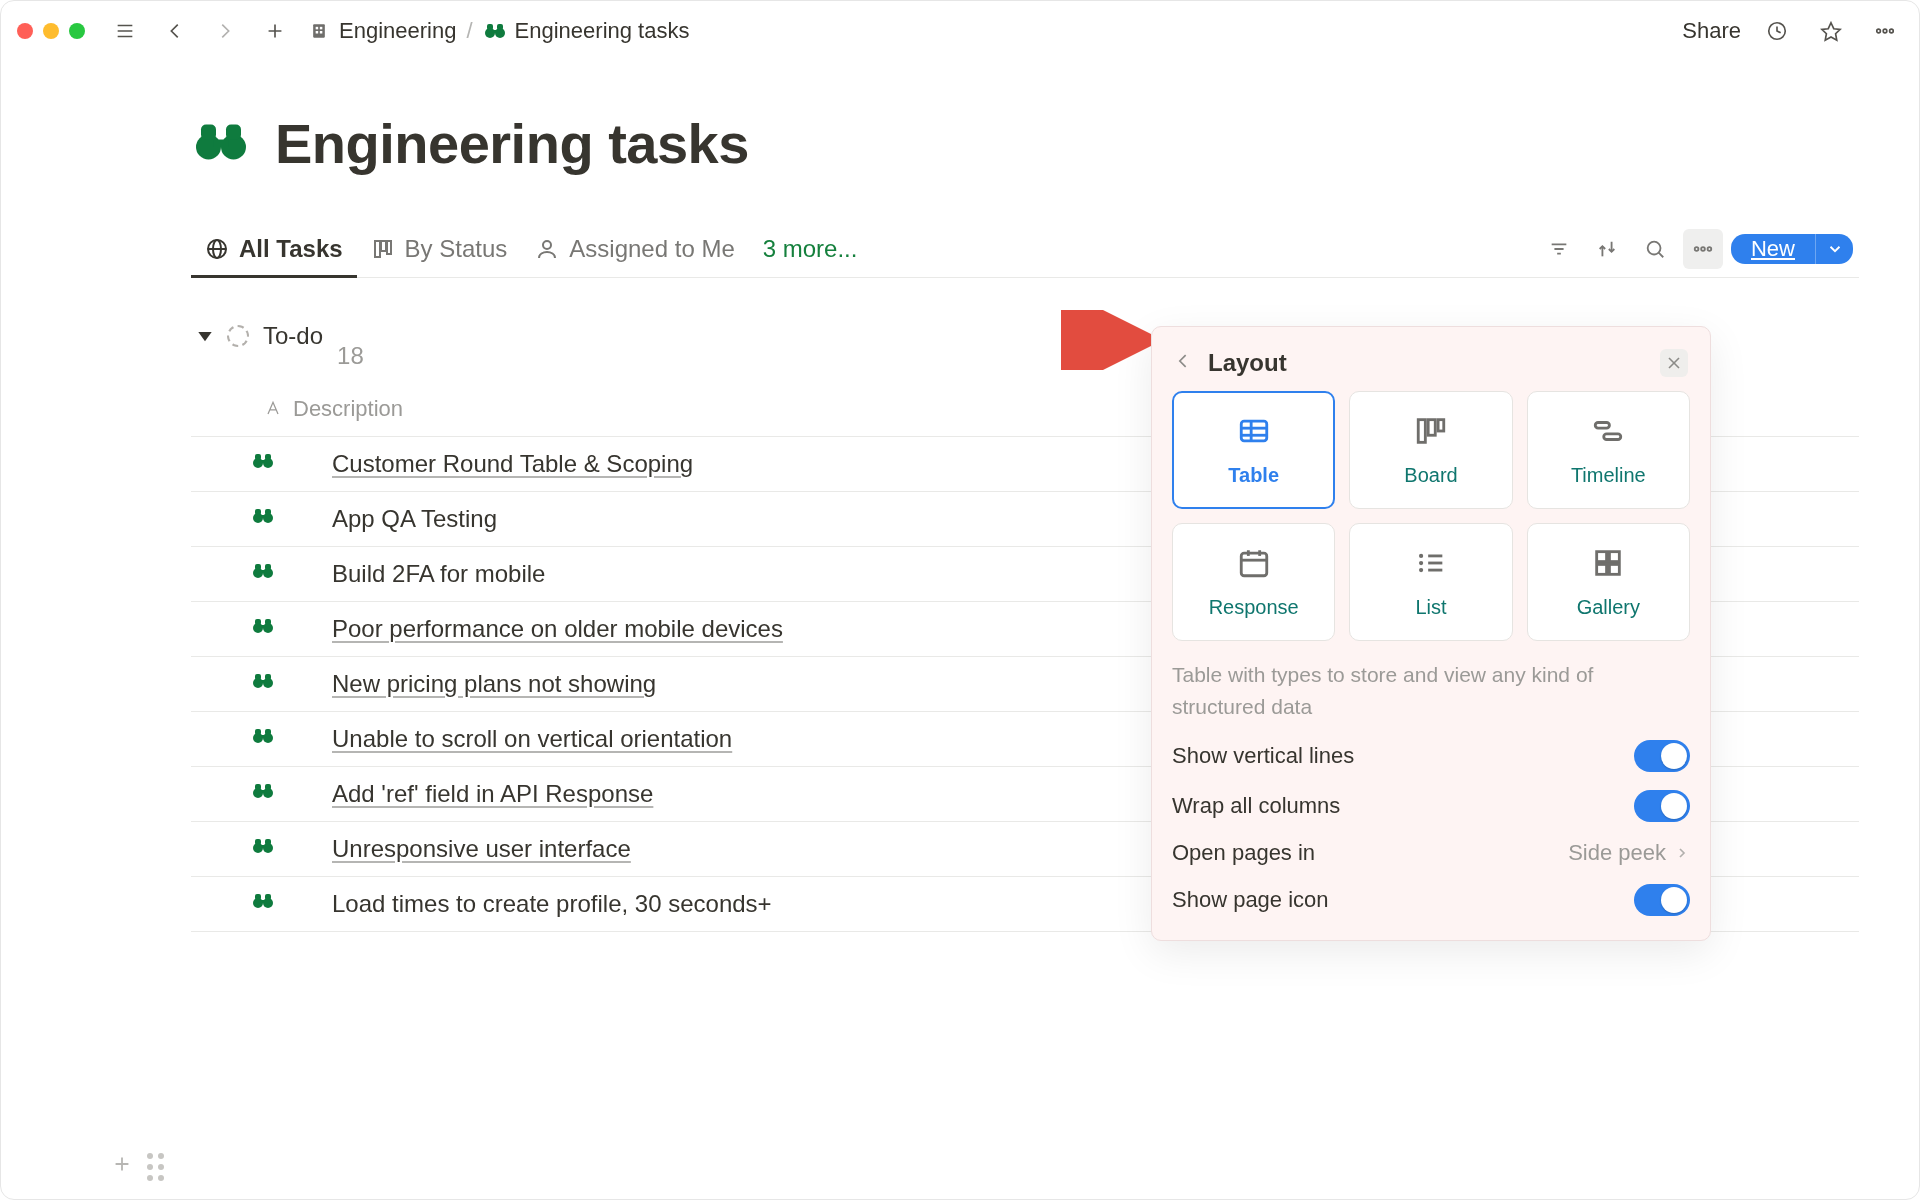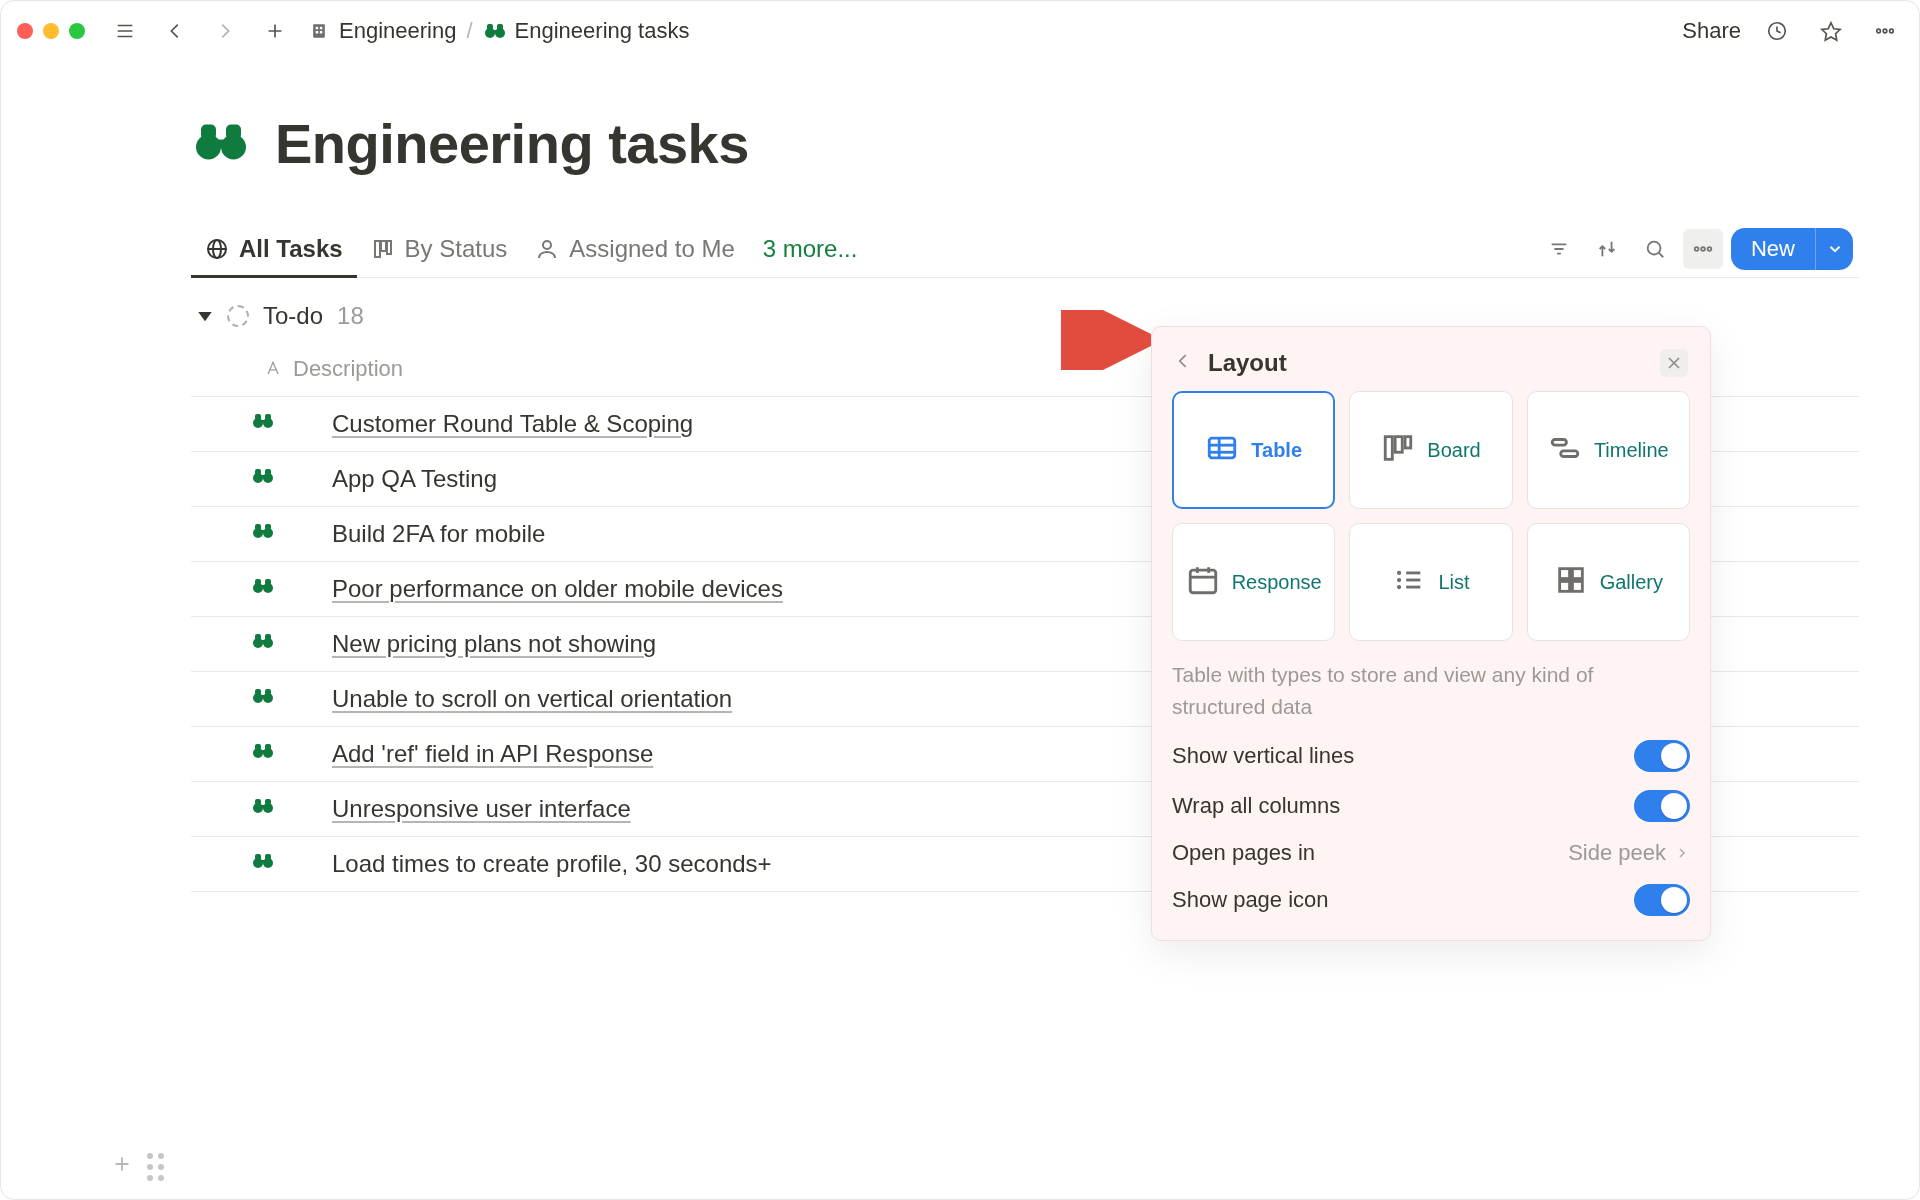--- a/index.html
+++ b/index.html
@@ -37,30 +37,30 @@
   .view-tab.active { color:#37352f; font-weight:600; }
   .view-tab.active::after { content:""; position:absolute; left:0; right:0; bottom:-1px; height:3px; background:#37352f; }
   .view-tab svg { width:24px; height:24px; stroke:#787774; fill:none; stroke-width:2; }
   .view-tab.active svg { stroke:#37352f; }
   .view-more { font-size:24px; color:#15803d; padding:0 14px; cursor:pointer; }
 
   .view-bar-right { margin-left:auto; display:flex; align-items:center; gap:8px; padding-right:6px; }
   .vbar-btn { width:40px; height:40px; display:inline-flex; align-items:center; justify-content:center; border-radius:6px; cursor:pointer; }
   .vbar-btn svg { width:22px; height:22px; stroke:#787774; fill:none; stroke-width:2; }
   .vbar-btn.active { background:#efefee; }
-  .new-btn { display:flex; align-items:center; background:#2f80ed; color:#fff; border-radius:14px; overflow:hidden; height:42px; }
+  .new-btn { display:flex; align-items:center; background:#2f80ed; color:#fff; border-radius:14px; overflow:hidden; height:30px;text-decoration:underline; }
   .new-btn .label { padding:0 20px; font-size:22px; font-weight:500; cursor:pointer; }
   .new-btn .chev { width:38px; display:flex; align-items:center; justify-content:center; border-left:1px solid rgba(255,255,255,0.3); height:100%; cursor:pointer; }
   .new-btn .chev svg { width:18px; height:18px; stroke:#fff; stroke-width:2.5; fill:none; }
 
   
   .group-header { display:flex; align-items:center; gap:14px; padding:24px 0 12px 6px; font-size:24px; color:#37352f; }
   .group-header .disclose svg { width:16px; height:16px; fill:#37352f; }
   .group-header .status-ring { width:22px; height:22px; border:2px dashed #b3b0ac; border-radius:50%; }
-  .group-header .count { color:#9b9a97; }
+  .group-header .count { color:#9b9a97;margin-top:40px; }
 
   
   .col-header { display:flex; align-items:center; gap:10px; padding:14px 0 14px 72px; border-bottom:1px solid #e9e9e7; color:#9b9a97; font-size:22px; }
   .col-header svg { width:20px; height:20px; stroke:#9b9a97; stroke-width:1.5; fill:none; }
 
   .row { display:flex; align-items:center; gap:14px; padding:12px 0 12px 60px; border-bottom:1px solid #e9e9e7; font-size:24px; cursor:pointer; }
   .row .row-icon svg { width:24px; height:24px; }
   .row .title { text-decoration: underline; text-decoration-color: #b5b5b3; text-underline-offset: 4px; margin-left: 43px; }
   .row.no-underline .title { text-decoration: none; }
 
@@ -73,21 +73,21 @@
   .arrow svg { width:90px; height:60px; }
 
   .popover { width:560px; background:#fff; border:1px solid #eedede; border-radius:10px; padding:18px 20px 24px 20px; box-shadow:0 12px 40px rgba(0,0,0,0.08); background-color: #fef4f3; }
   .pop-header { display:flex; align-items:center; gap:14px; padding:4px 2px 14px 2px; }
   .pop-header .title { font-size:24px; font-weight:700; flex:1; }
   .pop-header .back svg, .pop-header .close svg { width:20px; height:20px; stroke:#8c8b88; stroke-width:2; fill:none; }
   .pop-header .close { width:28px; height:28px; border-radius:6px; background:#efeeec; display:flex; align-items:center; justify-content:center; cursor:pointer; }
   .pop-header .back { cursor:pointer; }
 
   .layout-grid { display:grid; grid-template-columns: repeat(3, 1fr); gap:14px; }
-  .layout-card { height:118px; border:1px solid #e6e4e1; border-radius:10px; background:#fff; display:flex; flex-direction:row; align-items:center; justify-content:center; gap:12px; cursor:pointer; }
+  .layout-card { height:118px; border:1px solid #e6e4e1; border-radius:10px; background:#fff; display:flex; flex-direction:column; align-items:center; justify-content:center; gap:12px; cursor:pointer; }
   .layout-card.selected { border:2.5px solid #2f80ed; }
   .layout-card .card-icon svg { width:34px; height:34px; stroke:#6f6e6b; fill:none; stroke-width:2; }
   .layout-card.selected .card-icon svg { stroke:#2f80ed; }
   .layout-card .card-label { font-size:20px; color:#0f766e; }
   .layout-card.selected .card-label { color:#2f80ed; font-weight:600; }
 
   .layout-desc { margin-top:18px; font-size:21px; color:#9b9a97; line-height:1.5; }
 
   .pop-options { margin-top:18px; display:flex; flex-direction:column; gap:18px; }
   .pop-opt { display:flex; align-items:center; font-size:22px; color:#37352f; }

